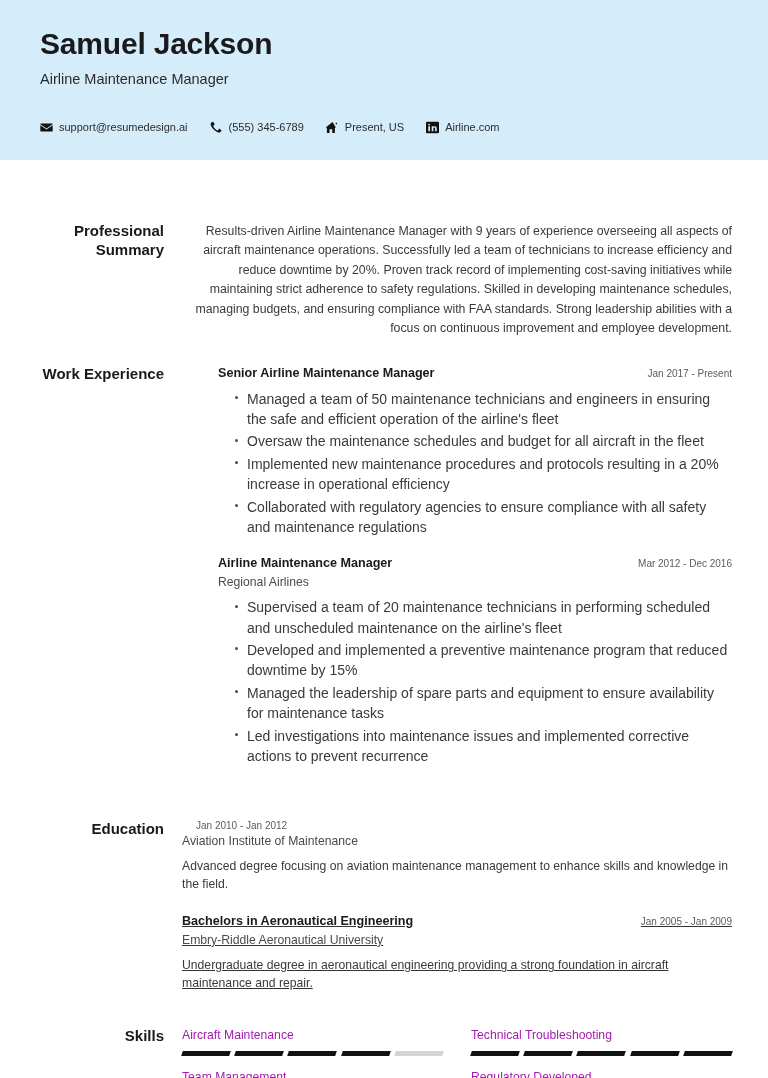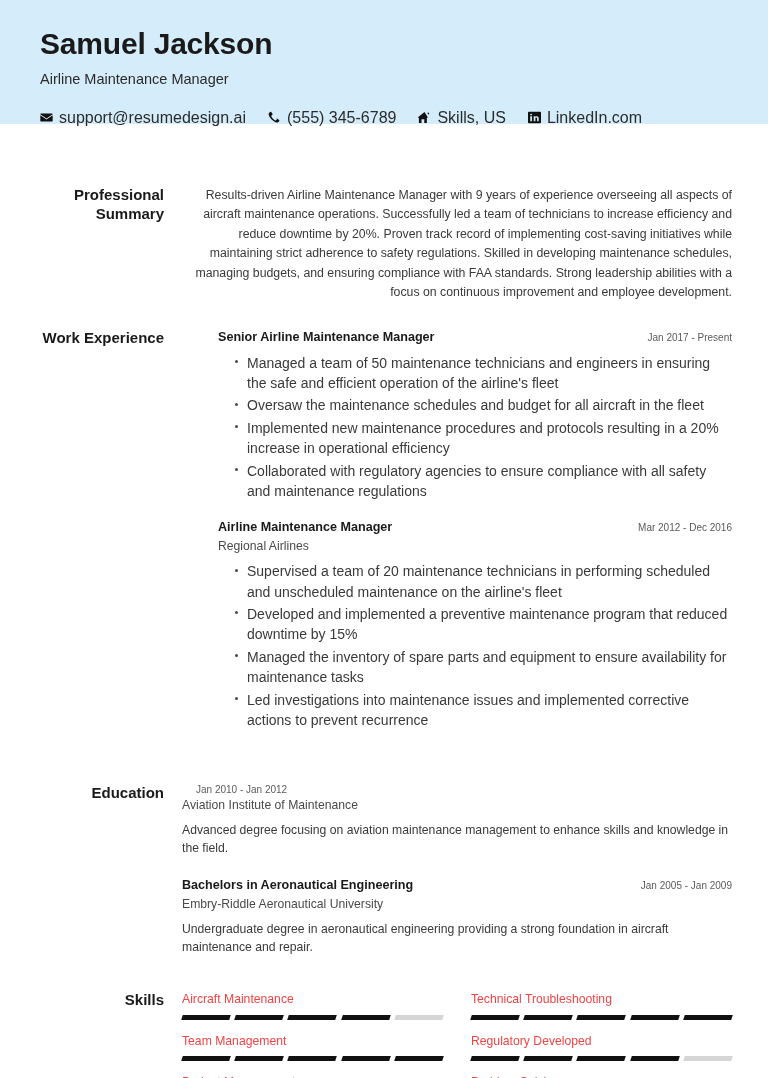--- a/index.html
+++ b/index.html
@@ -8,41 +8,41 @@
     background:#ffffff;
     font-family:"Liberation Sans", sans-serif;
     color:#333333;
     overflow:hidden;
   }
   .page { width:768px; height:1078px; position:relative; }
 
   
   .header {
     background:#d5edfb;
-    height:124px;
+    height:160px;
     padding:26px 36px 0 40px;
   }
   .full-name {
     font-size:30px;
     font-weight:bold;
     color:#1a1a1a;
     letter-spacing:-0.2px;
     line-height:1.2;
   }
   .job-title {
     font-size:14.5px;
     color:#2b2b2b;
     margin-top:8px;
     line-height:1.3;
   }
   .contact-row {
     display:flex;
     align-items:center;
-    margin-top:20px;
-    font-size:16px;
+    margin-top:32px;
+    font-size:11px;
     color:#2b2b2b;
   }
   .contact-item {
     display:flex;
     align-items:center;
     margin-right:22px;
     white-space:nowrap;
   }
   .contact-item .ci-icon {
     display:inline-flex;
@@ -133,36 +133,36 @@
   }
 
   
   #section-education { margin-top:51px; }
   .edu-desc {
     font-size:12.2px;
     line-height:1.47;
     color:#3a3a3a;
     margin-top:9px;
   }
-  .edu-entry + .edu-entry { margin-top:19px; }
+  .edu-entry + .edu-entry { margin-top:19px;text-decoration:underline; }
 
   
   #section-skills { margin-top:34px; }
   .skills-grid {
     display:grid;
     grid-template-columns:1fr 1fr;
     column-gap:28px;
     row-gap:0px;
   }
   .skill {
     padding-bottom:13px;
   }
   .skill-name {
     font-size:12.2px;
-    color:#ef4444;
+    color:#a21caf;
     line-height:1.35;
     margin-bottom:7px;
   }
   .skill-bar {
     display:flex;
     gap:5px;
     height:5px;
   }
   .skill-seg {
     flex:1 1 0;
@@ -196,29 +196,29 @@
             </svg>
           </span>
           <span>(555) 345-6789</span>
         </div>
         <div class="contact-item">
           <span class="ci-icon">
             <svg width="13" height="13" viewBox="0 0 16 16" fill="currentColor">
               <path d="M8 1.2 0 7.6v.1c0 .3.2.6.5.7l.6.2v5.5c0 .4.3.7.7.7h2.5V10h3.4v4.8h2.5c.4 0 .7-.3.7-.7V8.6l.6-.2c.3-.1.5-.4.5-.7v-.1zM13.6 4.6V2.2h-1.9v1z"></path>
             </svg>
           </span>
-          <span>Skills, US</span>
+          <span>Present, US</span>
         </div>
         <div class="contact-item">
           <span class="ci-icon">
             <svg width="13" height="13" viewBox="0 0 16 16" fill="currentColor">
               <path d="M1.1 1h13.8c.6 0 1.1.5 1.1 1.1v11.8c0 .6-.5 1.1-1.1 1.1H1.1C.5 15 0 14.5 0 13.9V2.1C0 1.5.5 1 1.1 1zM4.9 12.7V6.4H2.8v6.3zM3.8 5.5c.7 0 1.2-.5 1.2-1.1S4.5 3.3 3.9 3.3s-1.2.5-1.2 1.1.5 1.1 1.1 1.1zm9.4 7.2V9.2c0-1.9-1-2.8-2.3-2.8-1.1 0-1.6.6-1.8 1V6.4H7v6.3h2.1V9.2c0-.2 0-.4.1-.5.1-.3.4-.7 1-.7.7 0 1 .5 1 1.3v3.4z"></path>
             </svg>
           </span>
-          <span>LinkedIn.com</span>
+          <span>Airline.com</span>
         </div>
       </div>
   </div>
 
   <div class="body-wrap">
 
     <div class="section" id="section-summary">
       <div class="sec-label">Professional Summary</div>
       <div class="sec-content">
         <div class="summary-text">Results-driven Airline Maintenance Manager with 9 years of experience overseeing all aspects of aircraft maintenance operations. Successfully led a team of technicians to increase efficiency and reduce downtime by 20%. Proven track record of implementing cost-saving initiatives while maintaining strict adherence to safety regulations. Skilled in developing maintenance schedules, managing budgets, and ensuring compliance with FAA standards. Strong leadership abilities with a focus on continuous improvement and employee development.</div>
@@ -242,21 +242,21 @@
           </div>
           <div class="entry">
             <div class="entry-head">
               <div class="entry-title">Airline Maintenance Manager</div>
               <div class="entry-date">Mar 2012 - Dec 2016</div>
             </div>
             <div class="entry-org">Regional Airlines</div>
             <ul class="bullets">
               <li>Supervised a team of 20 maintenance technicians in performing scheduled and unscheduled maintenance on the airline's fleet</li>
               <li>Developed and implemented a preventive maintenance program that reduced downtime by 15%</li>
-              <li>Managed the inventory of spare parts and equipment to ensure availability for maintenance tasks</li>
+              <li>Managed the leadership of spare parts and equipment to ensure availability for maintenance tasks</li>
               <li>Led investigations into maintenance issues and implemented corrective actions to prevent recurrence</li>
             </ul>
           </div>
         </div>
     </div>
 
     <div class="section" id="section-education">
       <div class="sec-label">Education</div>
       <div class="sec-content" id="edu-entries">
           <div class="edu-entry">

